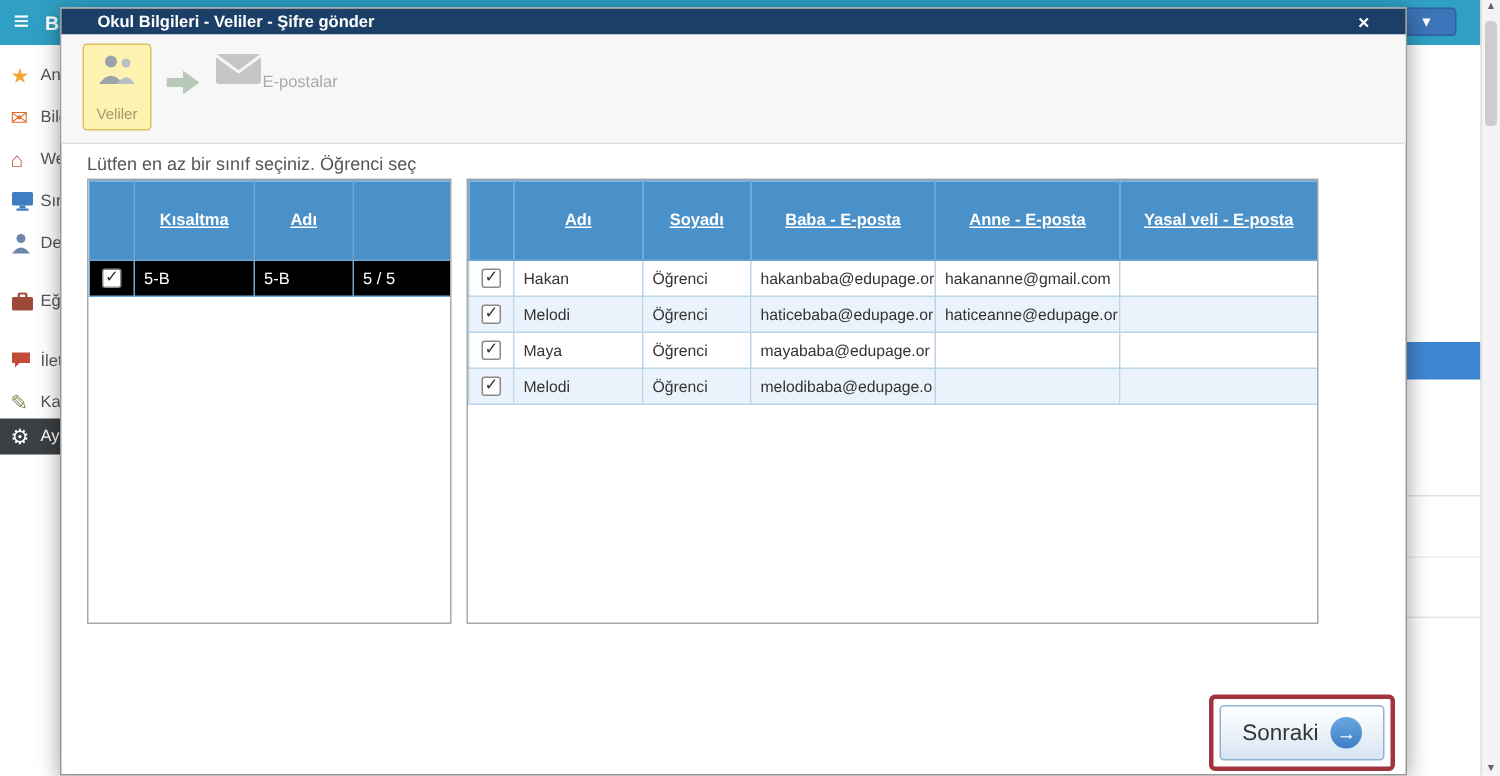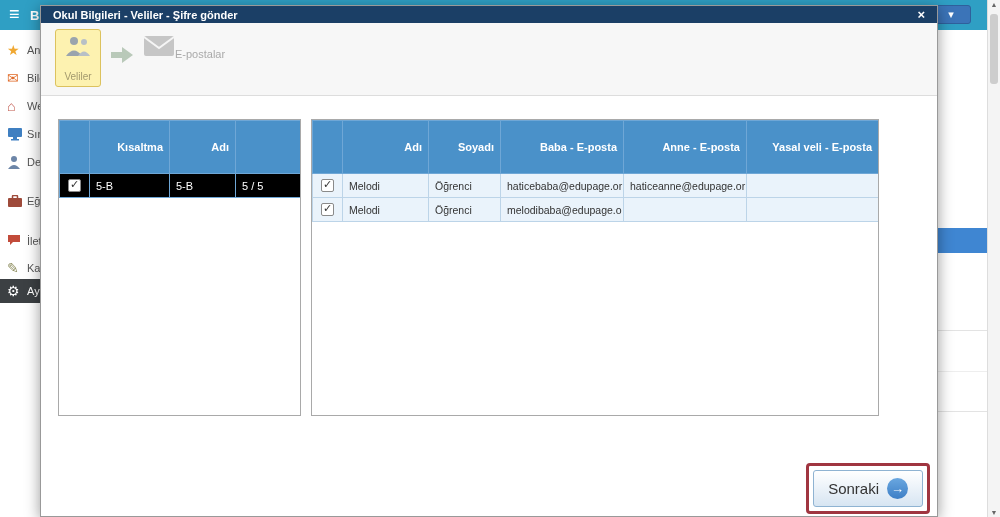--- a/index.html
+++ b/index.html
@@ -30,43 +30,43 @@
 
   .scrollbar { position:absolute; right:0; top:0; width:13px; height:517px; background:#f4f4f4; border-left:1px solid #ddd; }
   .scroll-up { position:absolute; top:1px; left:0; width:12px; text-align:center; font-size:7px; color:#666; }
   .scroll-down { position:absolute; bottom:1px; left:0; width:12px; text-align:center; font-size:7px; color:#666; }
   .scroll-thumb { position:absolute; top:14px; left:2px; width:8px; height:70px; background:#cdcdcd; border-radius:3px; }
 
   
   .modal { position:absolute; left:40px; top:5px; width:898px; height:512px; background:#fff;
            box-shadow:0 3px 14px rgba(0,0,0,.4); z-index:10; border:1px solid #999; }
   .titlebar { height:17px; background:#1b3f66; color:#fff; font-size:11px; font-weight:bold;
-              display:flex; align-items:center; padding:0 12px;gap:48px; }
+              display:flex; align-items:center; padding:0 24px;gap:48px; }
   .titlebar .t { flex:1; }
   .titlebar .x { cursor:pointer; font-size:13px; font-weight:bold; line-height:1; }
 
   .wizard { height:73px; background:#f7f7f7; border-bottom:1px solid #ddd;
             display:flex; align-items:flex-start; padding-left:14px; }
   .step-active { margin-top:6px; width:46px; height:58px; background:#fdf2b0; border:1px solid #dcc25e;
                  border-radius:3px; display:flex; flex-direction:column; align-items:center; justify-content:space-between;
                  padding:6px 2px 4px; cursor:pointer; }
   .step-active .s-lbl { font-size:10px; color:#a39a6e; }
   .wiz-arrow { margin:24px 10px 0; }
   .step-disabled { margin-top:12px; display:flex; align-items:center; cursor:default; }
   .step-disabled .s-lbl { font-size:11px; color:#aaa; margin-top:12px; }
 
   .instruction { position:absolute; left:17px; top:96px; font-size:12px; color:#555; }
 
   .panel { position:absolute; top:113px; background:#fff; border:1px solid #a9a9a9; overflow:hidden; }
   .panel-left { left:17px; width:243px; height:297px; }
   .panel-right { left:270px; width:568px; height:297px; }
 
   table { border-collapse:collapse; font-size:11px; color:#333; }
-  th { background:#4a91c9; color:#fff; font-size:11px; font-weight:bold; text-align:right;
-       padding:20px 6px; border:1px solid #6fa7d6; height:23px; }
+  th { background:#4a91c9; color:#fff; font-size:11px; font-weight:bold; text-align:center;
+       padding:20px 6px; border:1px solid #6fa7d6; height:23px;text-decoration:underline; }
   td { padding:3px 6px; border:1px solid #bcd4e8; height:24px; white-space:nowrap; overflow:hidden; }
   .cbcell { width:30px; text-align:center; border-right:1px solid #bcd4e8; }
   .cb { display:inline-block; width:13px; height:13px; background:#fff; border:1px solid #8a8a8a;
         border-radius:2px; position:relative; vertical-align:middle; cursor:pointer; }
   .cb::after { content:"✓"; position:absolute; left:1px; top:-2px; font-size:11px; color:#333; }
 
   .class-table { width:241px; table-layout:fixed; }
   .class-table .c0 { width:30px; } .class-table .c1 { width:80px; } .class-table .c2 { width:66px; } .class-table .c3 { width:65px; }
   .row-selected td { background:#000000; color:#fff; border-color:#6fa7d6; }
 
@@ -188,20 +188,21 @@
         </svg></span>
     <div class="step-disabled">
       <span><svg width="32" height="22">
             <rect x="1" y="1" width="30" height="20" rx="2" fill="#c6c6c6"></rect>
             <path d="M1 2 l15 11 15 -11" fill="none" stroke="#f5f5f5" stroke-width="2"></path>
           </svg></span>
       <span class="s-lbl">E-postalar</span>
     </div>
   </div>
 
+  <div class="instruction">Lütfen en az bir sınıf seçiniz. Öğrenci seç</div>
 
   <div class="panel panel-left">
     <table class="class-table">
       <thead>
         <tr>
           <th class="c0"></th>
           <th class="c1">Kısaltma</th>
           <th class="c2">Adı</th>
           <th class="c3"></th>
         </tr>
@@ -223,26 +224,42 @@
         <tr>
           <th class="c0"></th>
           <th class="c1">Adı</th>
           <th class="c2">Soyadı</th>
           <th class="c3">Baba - E-posta</th>
           <th class="c4">Anne - E-posta</th>
           <th class="c5">Yasal veli - E-posta</th>
         </tr>
       </thead>
       <tbody>
+        <tr>
+          <td class="cbcell"><span class="cb"></span></td>
+          <td>Hakan</td>
+          <td>Öğrenci</td>
+          <td>hakanbaba@edupage.or</td>
+          <td>hakananne@gmail.com</td>
+          <td></td>
+        </tr>
         <tr class="r-alt">
           <td class="cbcell"><span class="cb"></span></td>
           <td>Melodi</td>
           <td>Öğrenci</td>
           <td>haticebaba@edupage.or</td>
           <td>haticeanne@edupage.or</td>
+          <td></td>
+        </tr>
+        <tr>
+          <td class="cbcell"><span class="cb"></span></td>
+          <td>Maya</td>
+          <td>Öğrenci</td>
+          <td>mayababa@edupage.or</td>
+          <td></td>
           <td></td>
         </tr>
         <tr class="r-alt">
           <td class="cbcell"><span class="cb"></span></td>
           <td>Melodi</td>
           <td>Öğrenci</td>
           <td>melodibaba@edupage.o</td>
           <td></td>
           <td></td>
         </tr>

